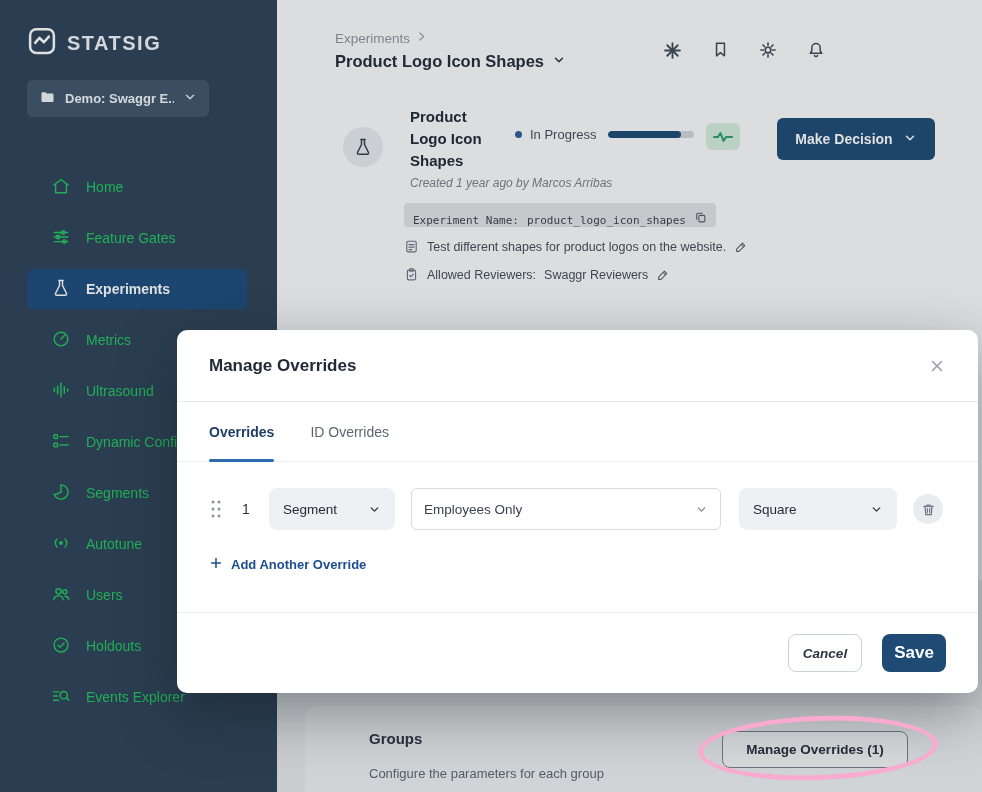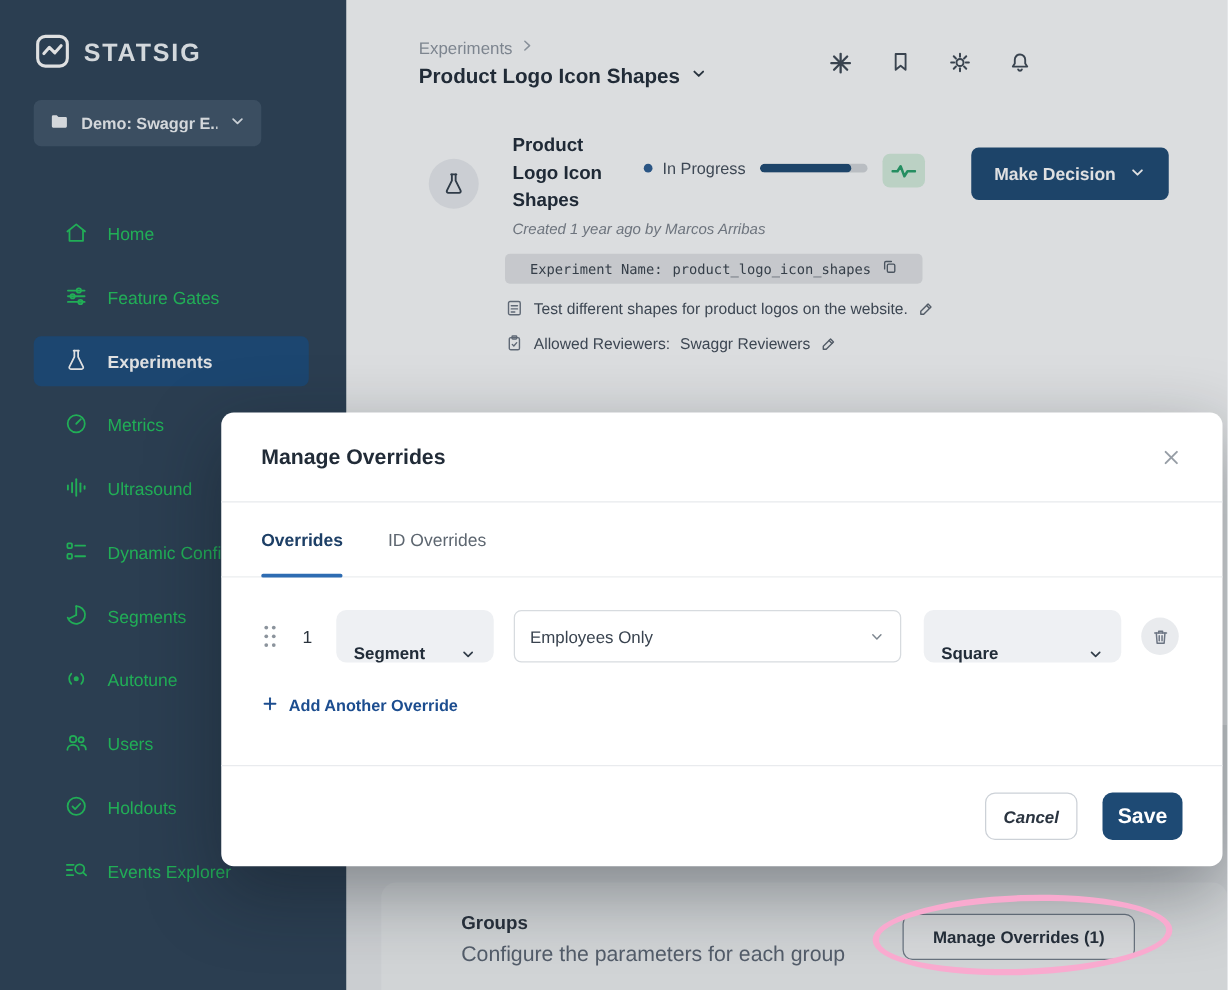--- a/index.html
+++ b/index.html
@@ -40,32 +40,32 @@
   .status-text{font-size:13px;color:#444f5c;}
   .progress{width:86px;height:7px;border-radius:4px;background:#d3d7db;overflow:hidden;margin-left:4px;}
   .progress-fill{height:100%;background:var(--accent-navy,#1e4a74);border-radius:4px;}
   .health-badge{position:absolute;left:429px;top:123px;width:34px;height:27px;border-radius:6px;
                 background:#d5eede;display:flex;align-items:center;justify-content:center;}
   .decision-btn{position:absolute;left:500px;top:118px;width:158px;height:42px;
                 background:var(--accent-navy,#1e4a74);color:#fff;border-radius:6px;display:flex;
                 align-items:center;justify-content:center;gap:10px;font-size:14px;font-weight:bold;cursor:pointer;}
   .created{position:absolute;left:133px;top:176px;font-size:12px;color:#7b828c;font-style:italic;}
   .name-pill{position:absolute;left:127px;top:203px;height:24px;background:#e2e4e7;border-radius:4px;
-             display:flex;align-items:center;gap:8px;padding:0 20px;
+             display:flex;align-items:flex-end;gap:8px;padding:0 9px;
              font-family:"DejaVu Sans Mono",monospace;font-size:11px;color:#3a434e;}
   .meta-row{position:absolute;left:127px;display:flex;align-items:center;gap:8px;
             font-size:12.5px;color:#434d5a;}
   .meta-icon{color:#6a7482;display:flex;}
   .pencil{color:#5c6672;cursor:pointer;display:flex;}
 
   .bottom-strip{position:absolute;left:0;right:0;top:580px;bottom:0;background:#e8eaed;}
   .groups-card{position:absolute;left:28px;right:0;top:706px;bottom:0;background:#eff1f3;
                border-radius:12px 12px 0 0;padding:24px 0 0 64px;}
   .groups-title{font-size:15px;font-weight:bold;color:#2a3440;}
-  .groups-sub{font-size:17px;color:#5d6775;margin-top:7px;}
+  .groups-sub{font-size:13px;color:#5d6775;margin-top:19px;}
   .manage-overrides-btn{position:absolute;left:417px;top:25px;width:186px;height:37px;
                background:#f6f7f8;border:1px solid #77828f;border-radius:8px;font-weight:bold;
                font-size:13.5px;color:#27313d;display:flex;align-items:center;justify-content:center;cursor:pointer;}
 
   
   .overlay{position:absolute;inset:0;background:rgba(25,33,43,0.14);z-index:50;}
   .modal{position:absolute;left:177px;top:330px;width:801px;height:363px;background:#ffffff;
          border-radius:10px;box-shadow:0 20px 60px rgba(15,22,30,.4);z-index:60;}
   .modal-header{height:72px;display:flex;align-items:center;justify-content:space-between;
                 padding:0 32px;border-bottom:1px solid #e8eaed;}
@@ -73,22 +73,22 @@
   .close-btn{color:#979ea6;cursor:pointer;display:flex;}
   .tabs{height:60px;display:flex;align-items:stretch;gap:36px;padding:0 32px;border-bottom:1px solid #eceef0;}
   .tab{display:flex;align-items:center;font-size:14px;color:#5d6670;position:relative;cursor:pointer;}
   .tab.active{color:#1d3f66;font-weight:bold;}
   .tab.active::after{content:"";position:absolute;left:0;right:0;bottom:-1px;height:3px;
                      background:var(--tab-blue,#2e6cb2);border-radius:2px;}
   .modal-body{padding:26px 32px 0;}
   .override-row{display:flex;align-items:center;}
   .grip{color:#8b939c;cursor:grab;display:flex;margin-right:16px;}
   .row-index{width:14px;font-size:14px;color:#2a333d;margin-right:16px;text-align:center;}
-  .dd-gray{height:42px;background:#eef0f3;border-radius:8px;display:flex;align-items:flex-end;
-           justify-content:space-between;padding:0 14px;font-size:13.5px;font-weight:bold;
+  .dd-gray{height:42px;background:#eef0f3;border-radius:8px;display:flex;align-items:center;
+           justify-content:space-between;padding:0 14px;font-size:13.5px;font-weight:normal;
            color:#222d39;cursor:pointer;}
   .dd-type{width:126px;margin-right:16px;}
   .dd-group{width:158px;margin-right:16px;}
   .select{height:42px;flex:1;max-width:310px;background:#fff;border:1px solid #d7dbdf;border-radius:6px;
           display:flex;align-items:center;justify-content:space-between;padding:0 12px;
           font-size:13.5px;color:#39434f;margin-right:18px;cursor:pointer;}
   .chev{color:#7d868f;display:flex;}
   .trash-btn{width:30px;height:30px;border-radius:50%;background:#e9ebee;display:flex;
              align-items:center;justify-content:center;color:#6b7482;cursor:pointer;flex:none;}
   .add-row{margin-top:26px;display:flex;align-items:center;gap:8px;

